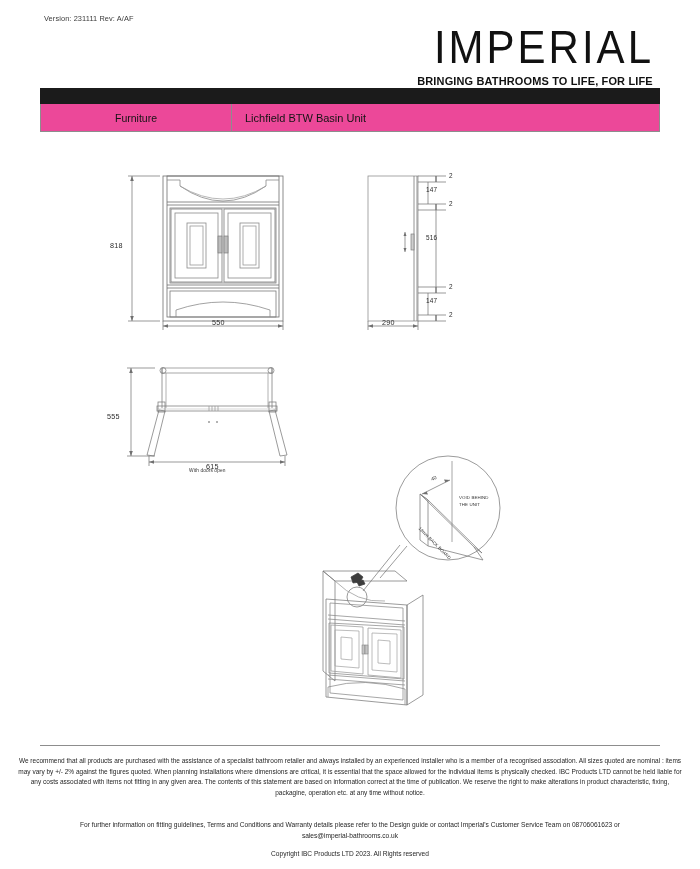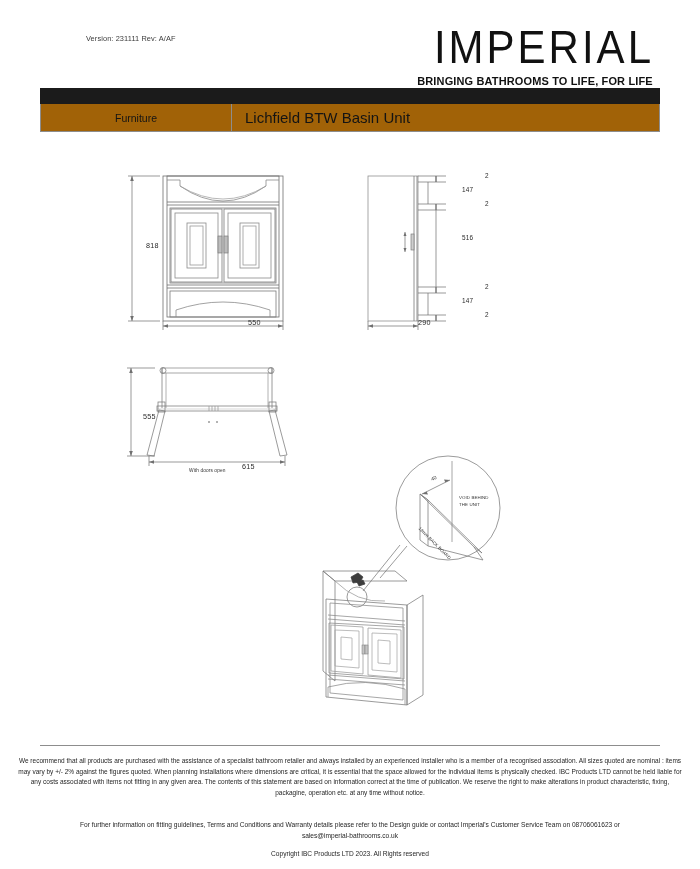--- a/index.html
+++ b/index.html
@@ -20,26 +20,25 @@
     position: absolute;
     inset: 0;
     width: 700px;
     height: 869px;
   }
 
   
   .version-line {
     position: absolute;
     left: 44px;
-    top: 34px;
+    top: 14px;
     font-size: 7.4px;
     letter-spacing: .1px;
     color: #3a3a3a;
     white-space: nowrap;
-    margin-left: 42px;
   }
   .logo-block {
     position: absolute;
     right: 46px;
     top: 23px;
     width: 246px;
     text-align: right;
   }
   .logo-word {
     font-size: 42px;
@@ -72,51 +71,50 @@
   .title-bar {
     height: 16px;
     background: #1b1b1b;
     width: 100%;
   }
   .title-row {
     display: flex;
     height: 27px;
     border: 1px solid #8d8d8d;
     border-top: none;
-    background: #a16207;
+    background: #ec4899;
   }
   .title-cell-cat {
     width: 190px;
     border-right: 1px solid #8d8d8d;
     display: flex;
     align-items: center;
     justify-content: center;
     font-size: 10.5px;
     color: #141414;
   }
   .title-cell-name {
     flex: 1;
     display: flex;
     align-items: center;
     padding-left: 13px;
-    font-size: 15px;
+    font-size: 11px;
     color: #141414;
   }
 
   
   .dwg {
     position: absolute;
   }
   .dim-txt {
     position: absolute;
     font-size: 7.2px;
     color: #2a2a2a;
     white-space: nowrap;
     letter-spacing: .2px;
-    margin-left: 36px;
   }
   .dim-txt.sm {
     font-size: 6.4px;
   }
   .note-txt {
     position: absolute;
     font-size: 4.4px;
     color: #333;
     white-space: nowrap;
     letter-spacing: .1px;

